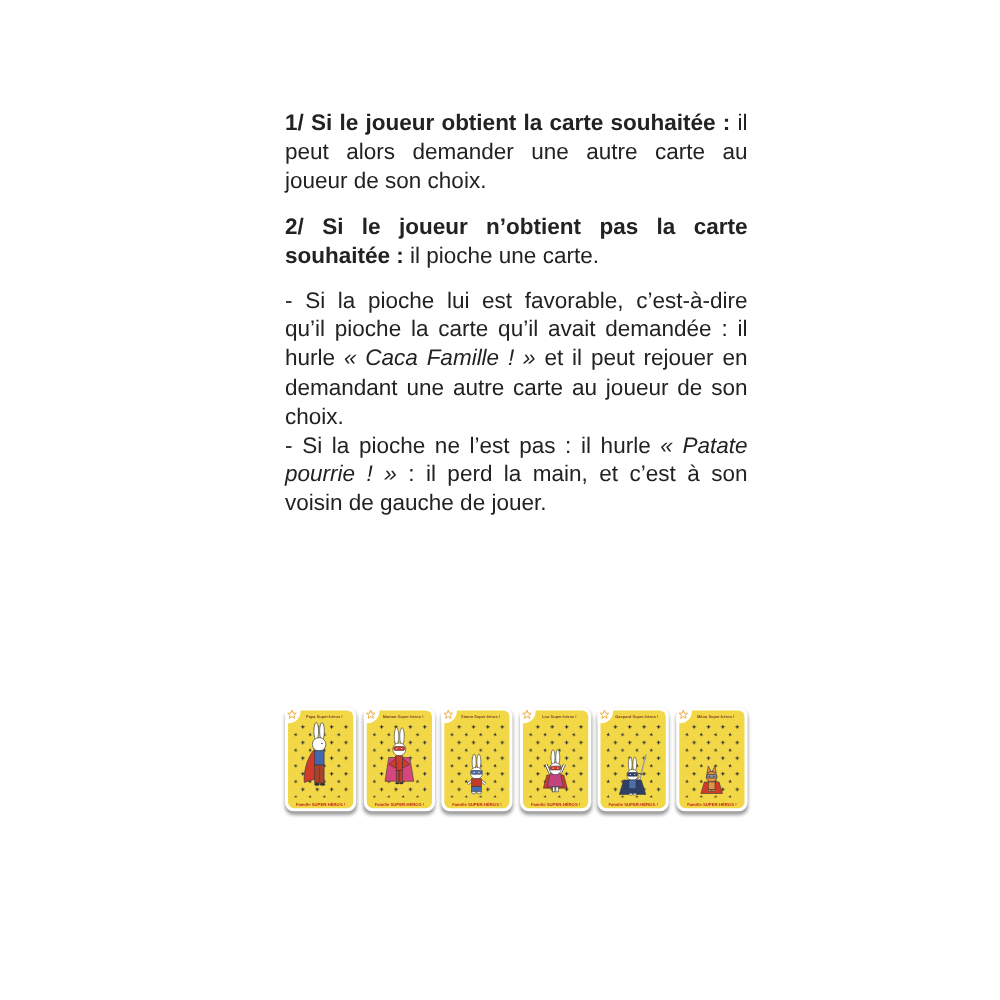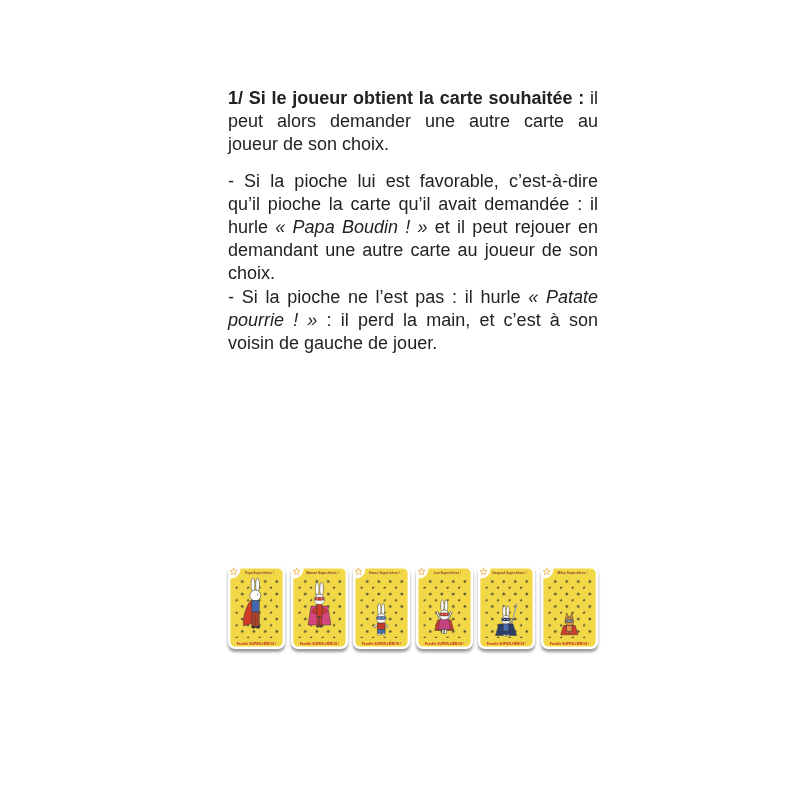--- a/index.html
+++ b/index.html
@@ -67,21 +67,22 @@
     <symbol id="corner-star" viewBox="-0.7 -0.7 11.4 11.4">
       <path class="corner-star-path" d="M5,0 L6.3,3.4 L9.9,3.6 L7.1,5.9 L8,9.4 L5,7.4 L2,9.4 L2.9,5.9 L0.1,3.6 L3.7,3.4 Z"></path>
     </symbol>
   </defs>
 </svg>
 
 <div class="page">
 
   <div class="rules-text">
     <p class="para"><span class="seg-bold">1/ Si le joueur obtient la carte souhaitée : </span><span>il peut alors demander une autre carte au joueur de son choix.</span></p>
-    <p class="para"><span>- Si la pioche lui est favorable, c’est-à-dire qu’il pioche la carte qu’il avait demandée : il hurle </span><span class="seg-italic">« Papa Boudin ! »</span><span> et il peut rejouer en demandant une autre carte au joueur de son choix.
+    <p class="para"><span class="seg-bold">2/ Si le joueur n’obtient pas la carte souhaitée : </span><span>il pioche une carte.</span></p>
+    <p class="para"><span>- Si la pioche lui est favorable, c’est-à-dire qu’il pioche la carte qu’il avait demandée : il hurle </span><span class="seg-italic">« Caca Famille ! »</span><span> et il peut rejouer en demandant une autre carte au joueur de son choix.
 - Si la pioche ne l’est pas : il hurle </span><span class="seg-italic">« Patate pourrie ! »</span><span> : il perd la main, et c’est à son voisin de gauche de jouer.</span></p>
   </div>
 
   <div class="cards-row">
 
     <div class="card">
       <svg viewBox="0 0 57 83">
         <rect class="card-yellow-face" x="2.4" y="2.4" width="52.2" height="78.2" rx="5"></rect>
         <rect x="5" y="11" width="47" height="61" fill="url(#sparkles)"></rect>
         <circle cx="3" cy="3" r="9.5" fill="#fff"></circle>

